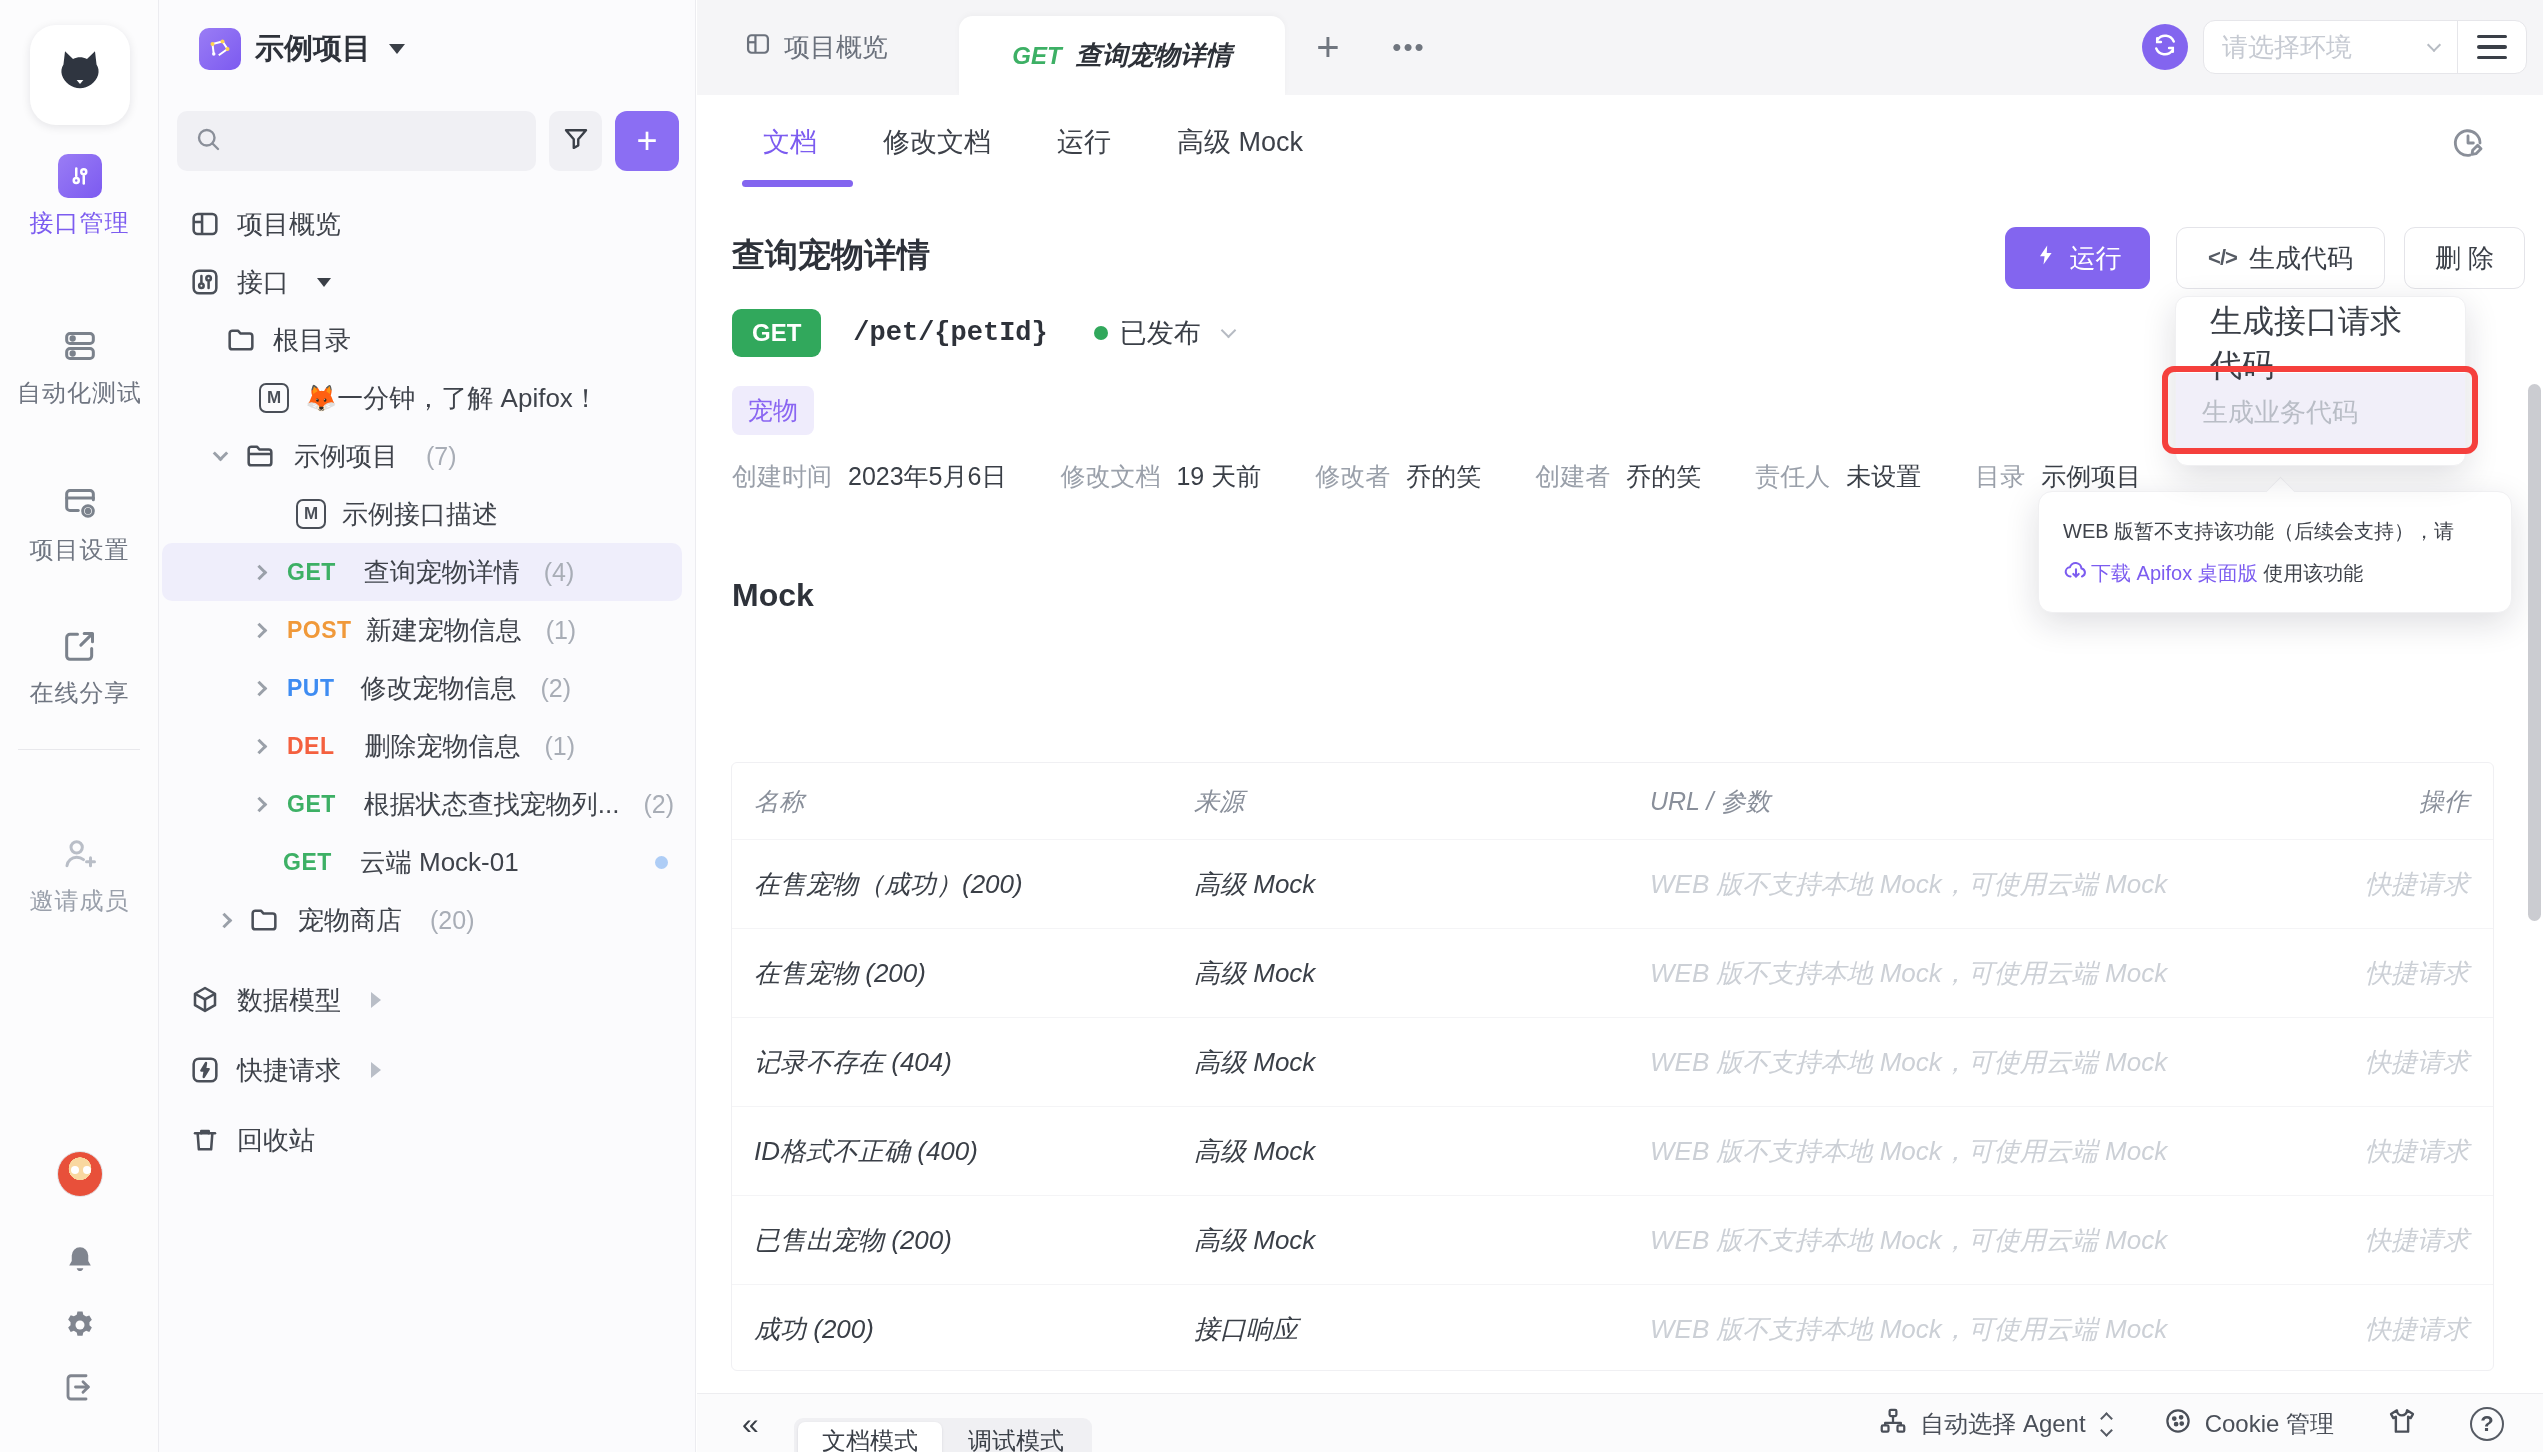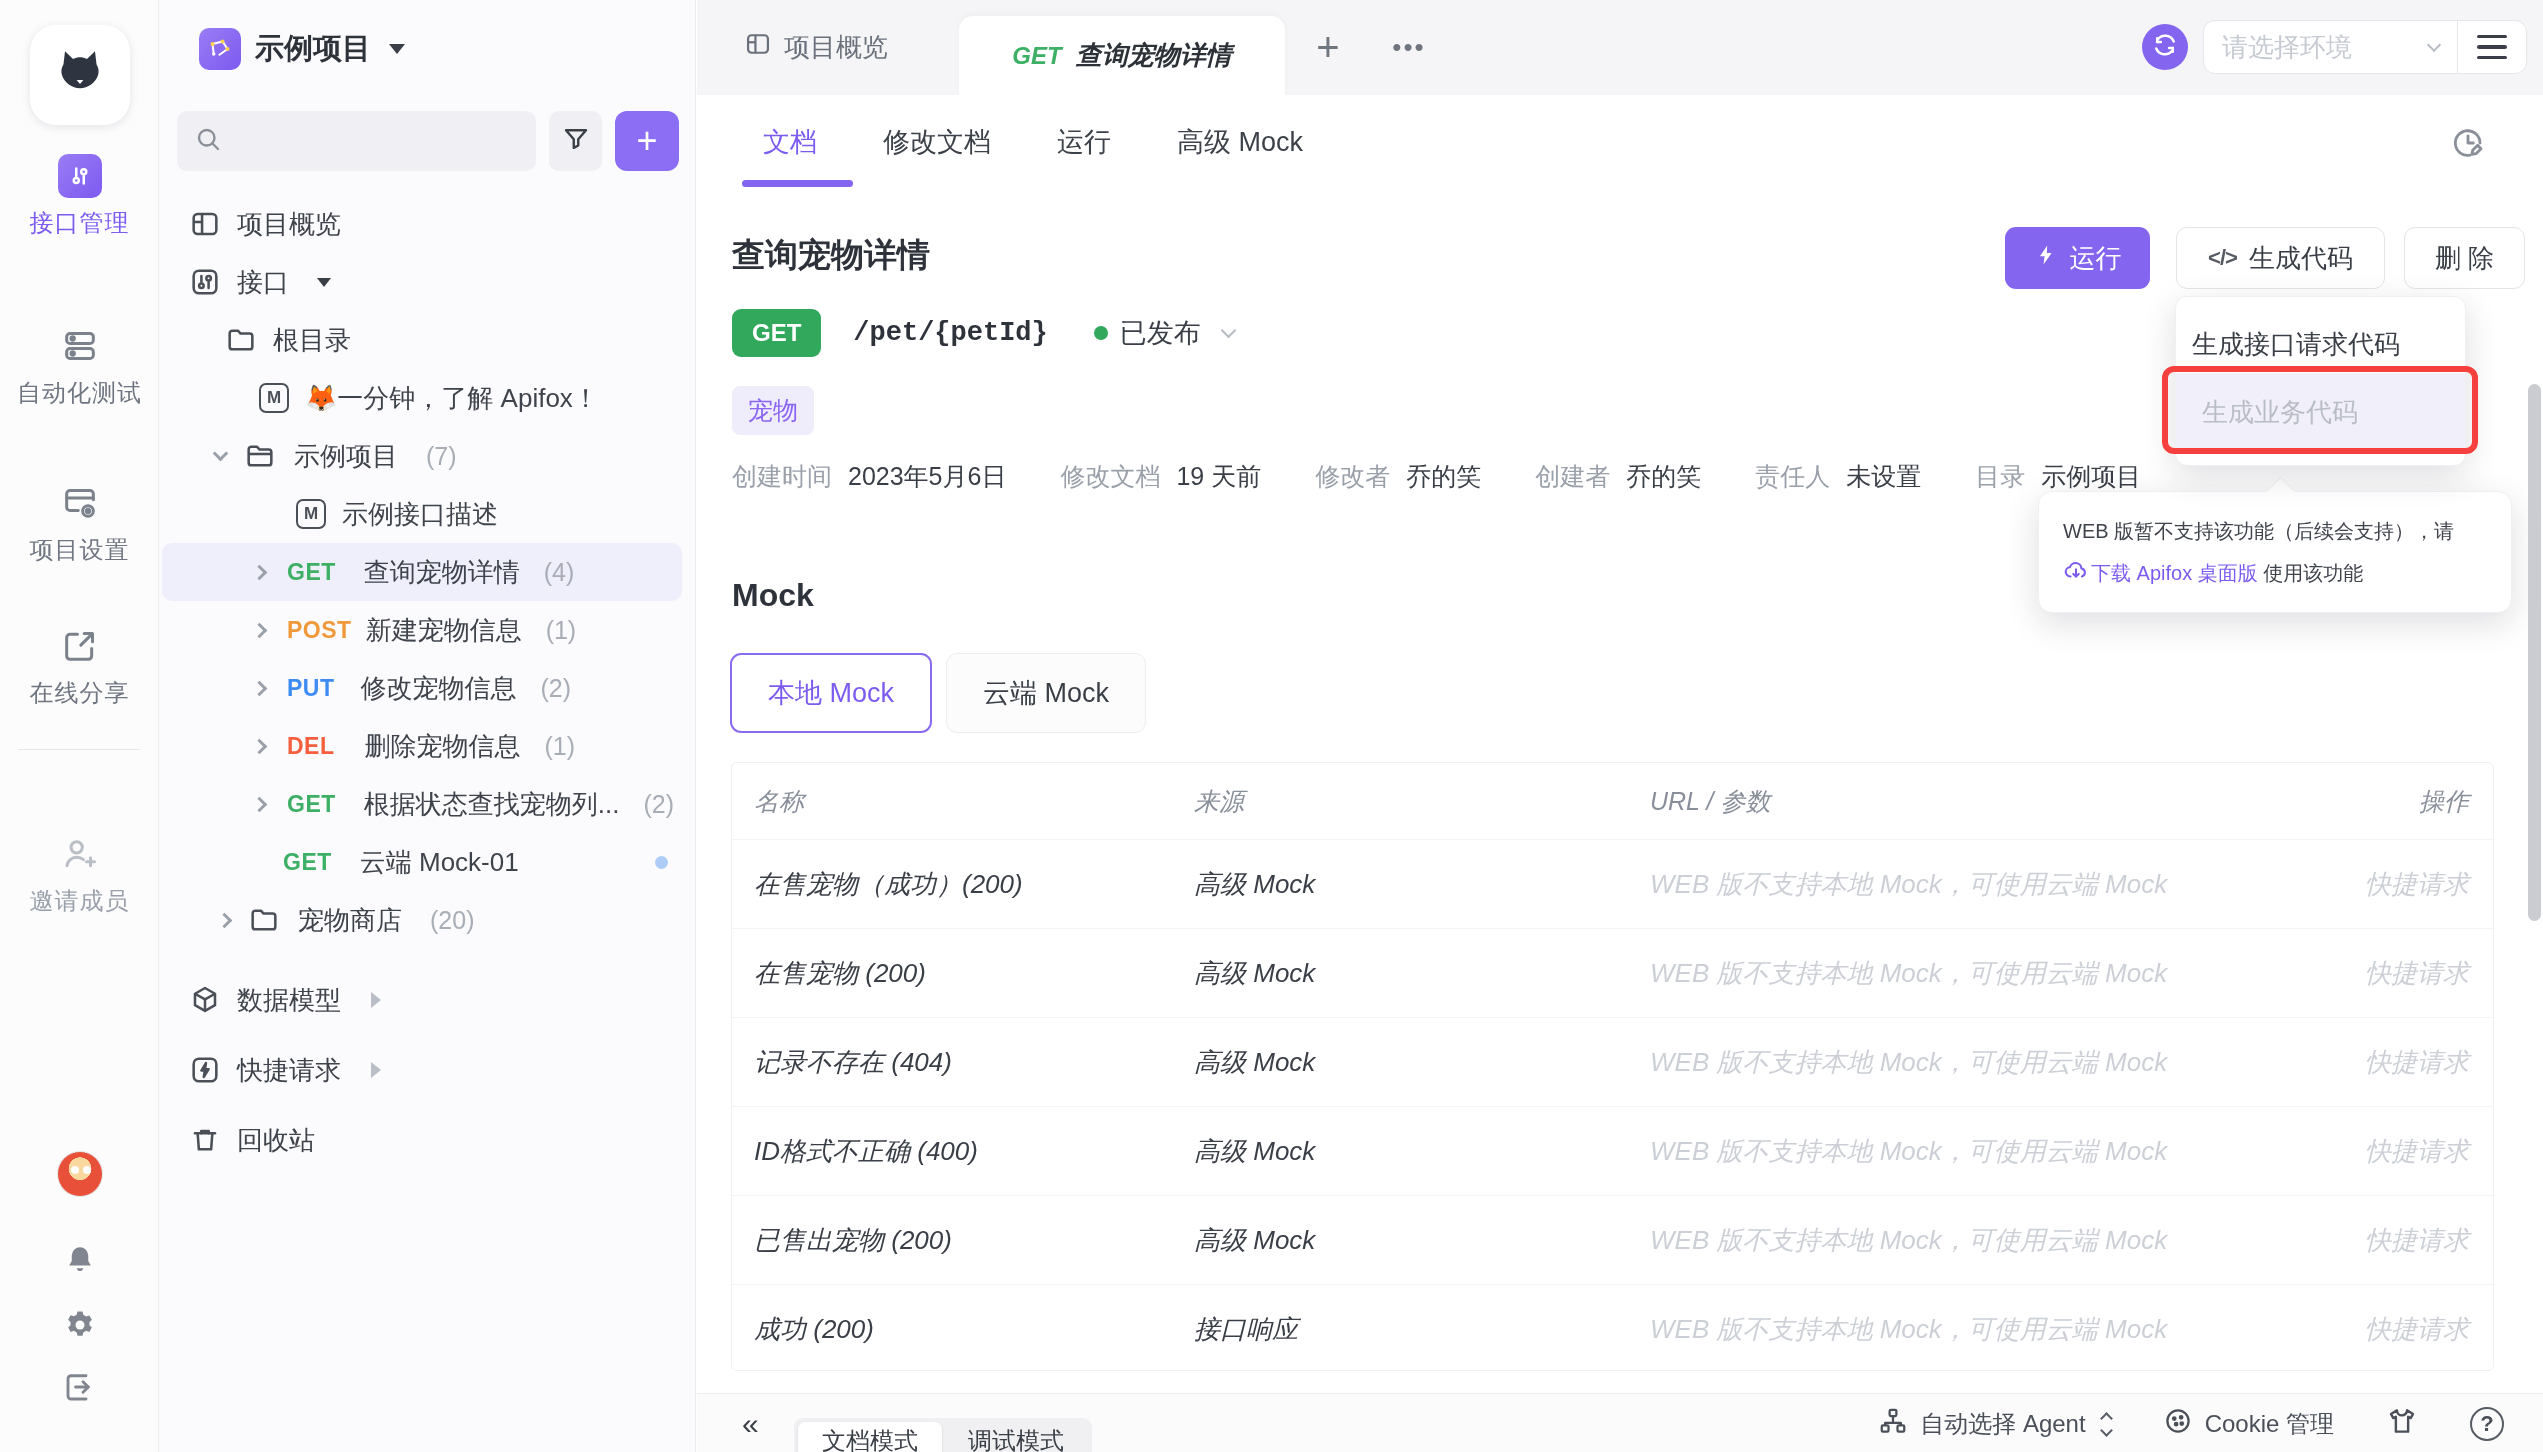--- a/index.html
+++ b/index.html
@@ -97,21 +97,21 @@
   .mtable { position:absolute; left:34px; top:573px; width:1763px; height:609px; border:1px solid #f0f0f3; border-radius:6px; background:#fff; overflow:hidden;font-style:italic; }
   .mrow { position:relative; height:89px; border-top:1px solid #f4f4f6; }
   .mhead { position:relative; height:76px; border-top:none; }
   .mhead span { color:#898f9a; font-size:25px; }
   .cell { position:absolute; top:50%; transform:translateY(-50%); font-size:26px; color:#3a3f47; white-space:nowrap; }
   .c-name { left:22px; } .c-src { left:462px; } .c-url { left:901px; color:#ccd0d6;margin-left:17px; } .c-act { right:24px; color:#ccd0d6; cursor:pointer; }
   .mhead .c-act { color:#898f9a; }
 
   
   .menu { position:absolute; left:1478px; top:107px; width:291px; background:#fff; border:1px solid #f0f0f2; border-radius:12px; box-shadow:0 10px 34px rgba(20,24,40,.14); padding:18px 0 14px; z-index:40; }
-  .menu-item1 { height:58px; display:flex; align-items:center; padding:0 16px; font-size:26px; color:#3a3f47; cursor:pointer; }
+  .menu-item1 { height:58px; display:flex; align-items:center; padding:0 34px; font-size:32px; color:#3a3f47; cursor:pointer; }
   .menu-item2 { height:78px; display:flex; align-items:center; padding:0 26px; font-size:26px; color:#b9bdc6; background:#f1eff9; cursor:not-allowed; }
   .redbox { position:absolute; left:1465px; top:177px; width:316px; height:88px; border:6px solid #f5403d; border-radius:12px; z-index:45; pointer-events:none; }
 
   
   .tooltip { position:absolute; left:1341px; top:302px; width:474px; background:#fff; border:1px solid #f0f0f2; border-radius:14px; box-shadow:0 10px 34px rgba(20,24,40,.14); padding:18px 24px; font-size:20px; line-height:42px; color:#3f434b; z-index:38; }
   .tooltip::before { content:""; position:absolute; left:231px; top:-11px; width:20px; height:20px; background:#fff; border-left:1px solid #f0f0f2; border-top:1px solid #f0f0f2; transform:rotate(45deg); }
   .tlink { color:#7c5cf0; cursor:pointer; white-space:nowrap; }
   .tlink svg { vertical-align:-4px; margin-right:2px; }
 
   
@@ -528,24 +528,20 @@
             <span class="mv">未设置</span>
           </span>
         <span class="meta-item">
             <span class="ml">目录</span>
             <span class="mv">示例项目</span>
           </span>
       </div>
 
       <div class="mock-h">Mock</div>
 
-      <div class="toggle-row">
-        <div class="tgl on">本地 Mock</div>
-        <div class="tgl off">云端 Mock</div>
-      </div>
 
       <div class="mtable">
         <div class="mrow mhead">
           <span class="cell c-name">名称</span>
           <span class="cell c-src">来源</span>
           <span class="cell c-url" style="color:#898f9a">URL / 参数</span>
           <span class="cell c-act">操作</span>
         </div>
         <div class="mrow">
           <span class="cell c-name">在售宠物（成功）(200)</span>

